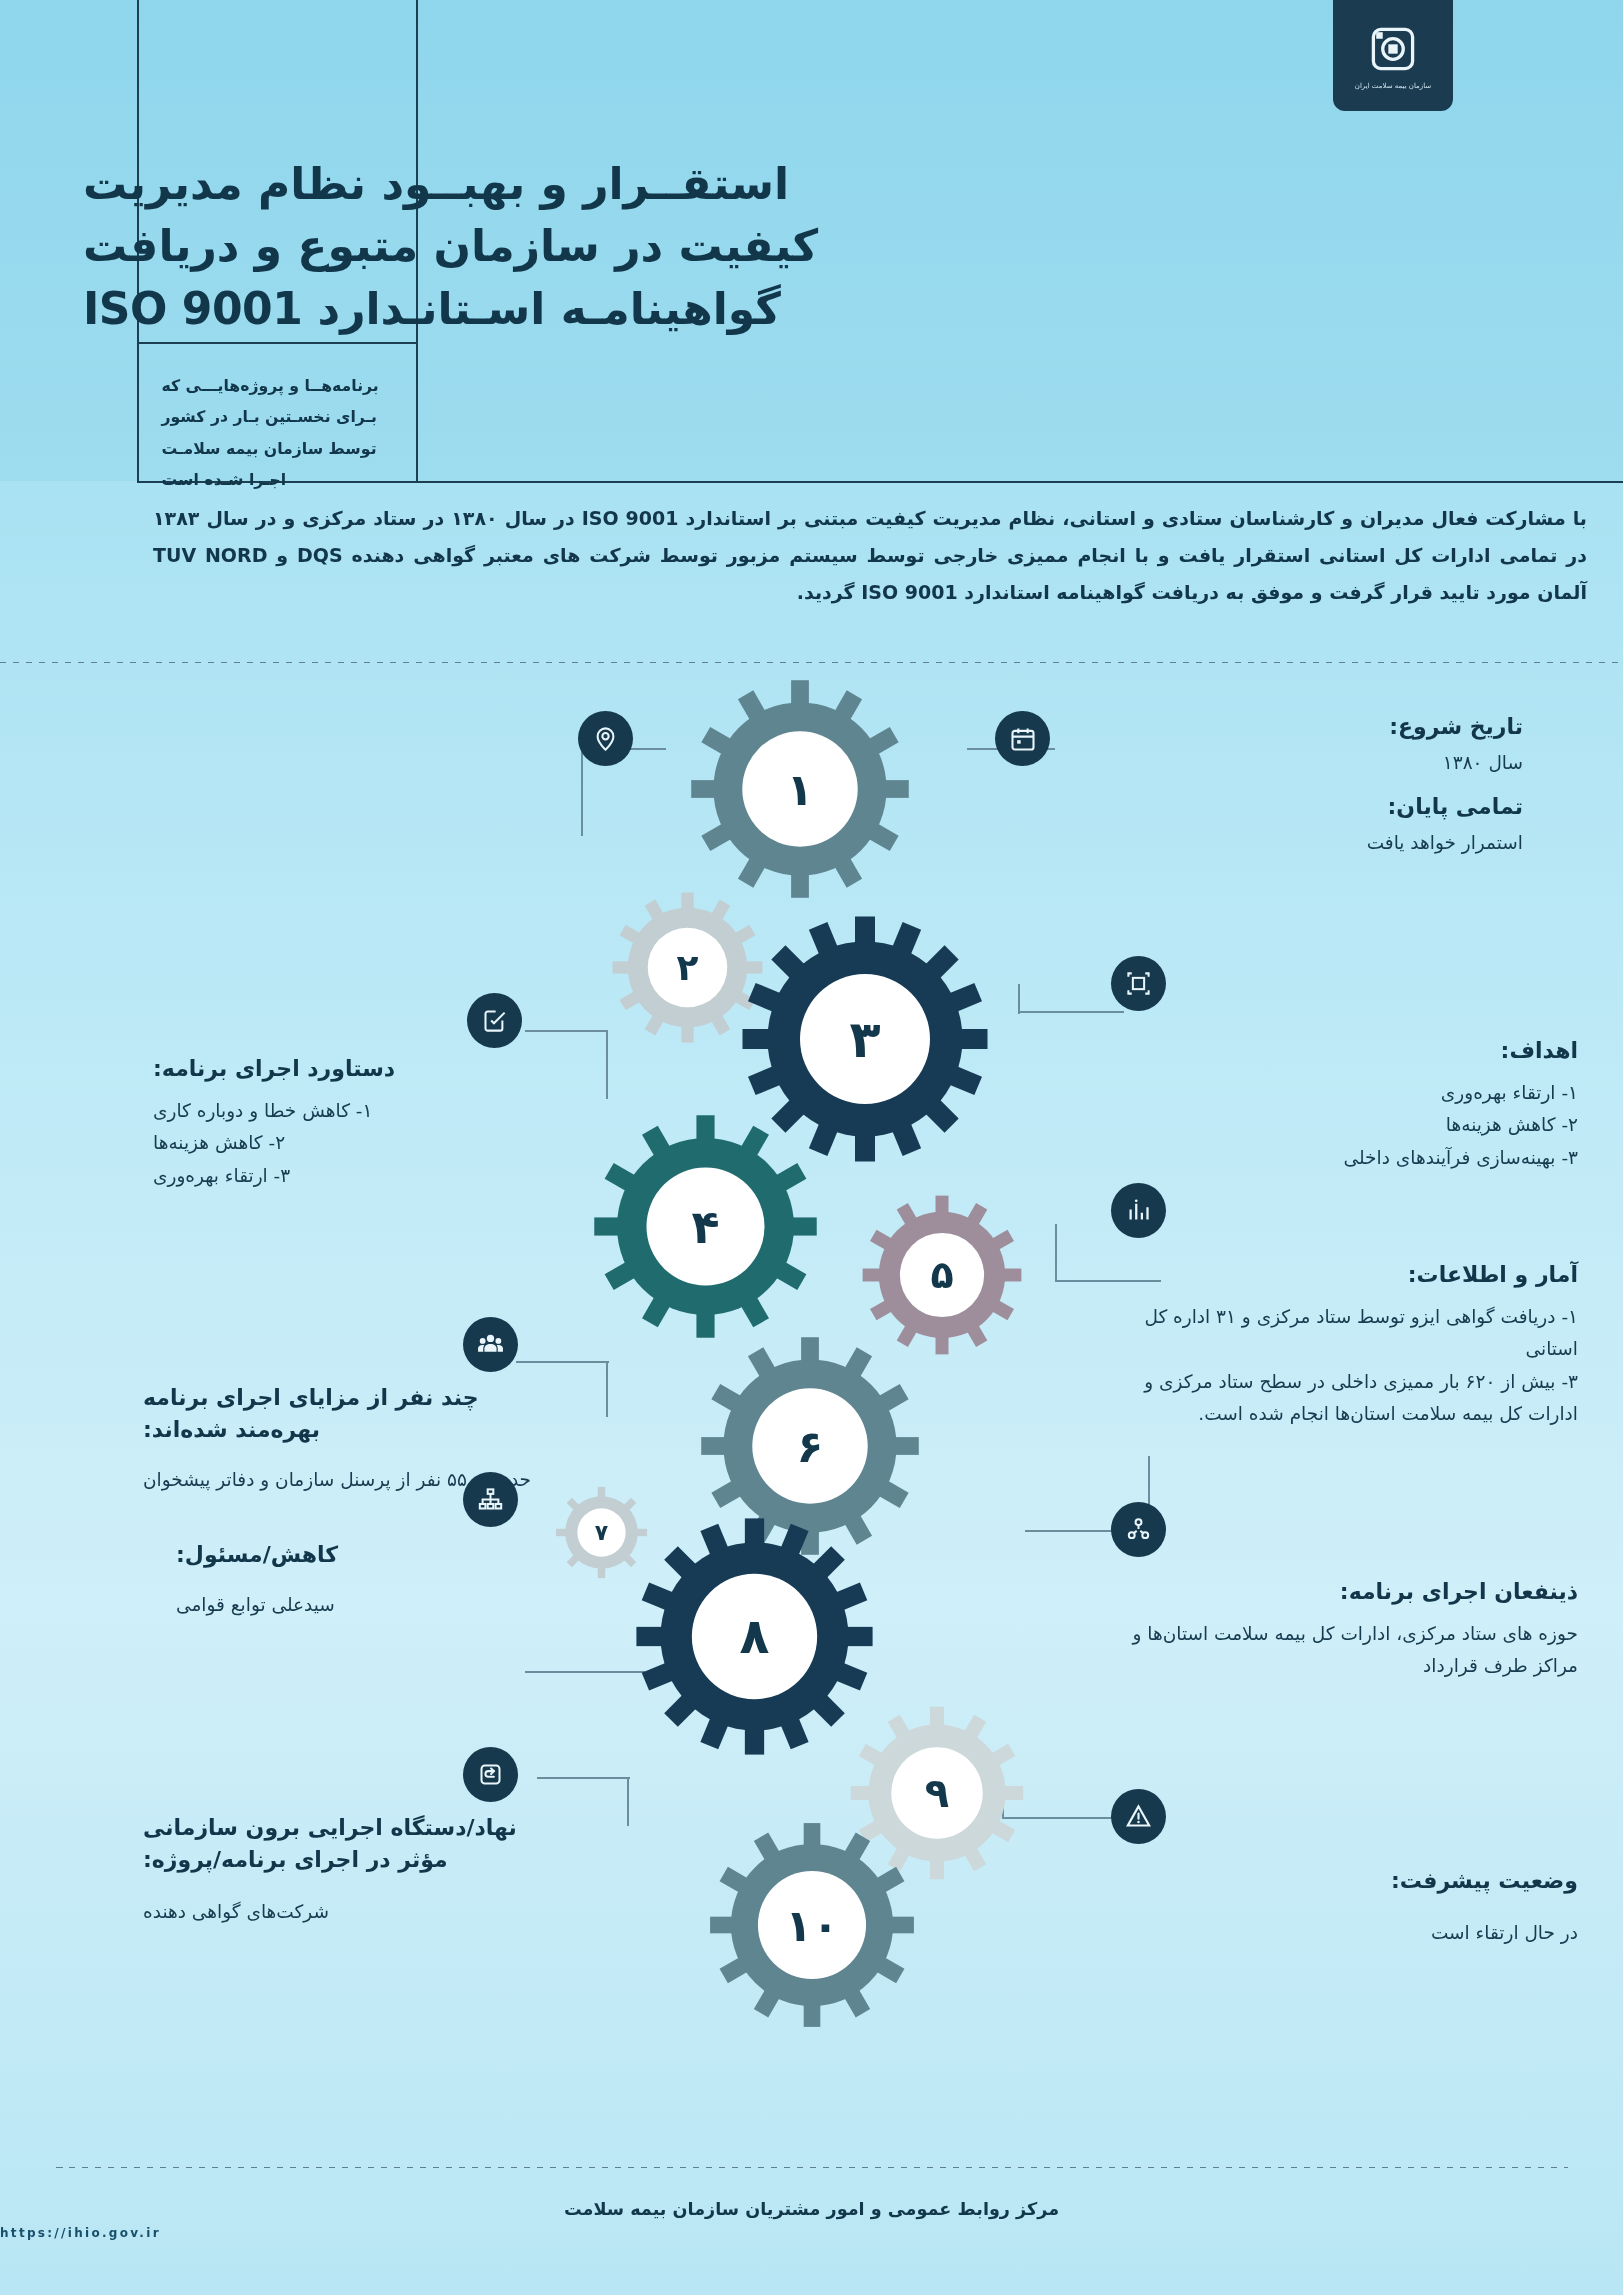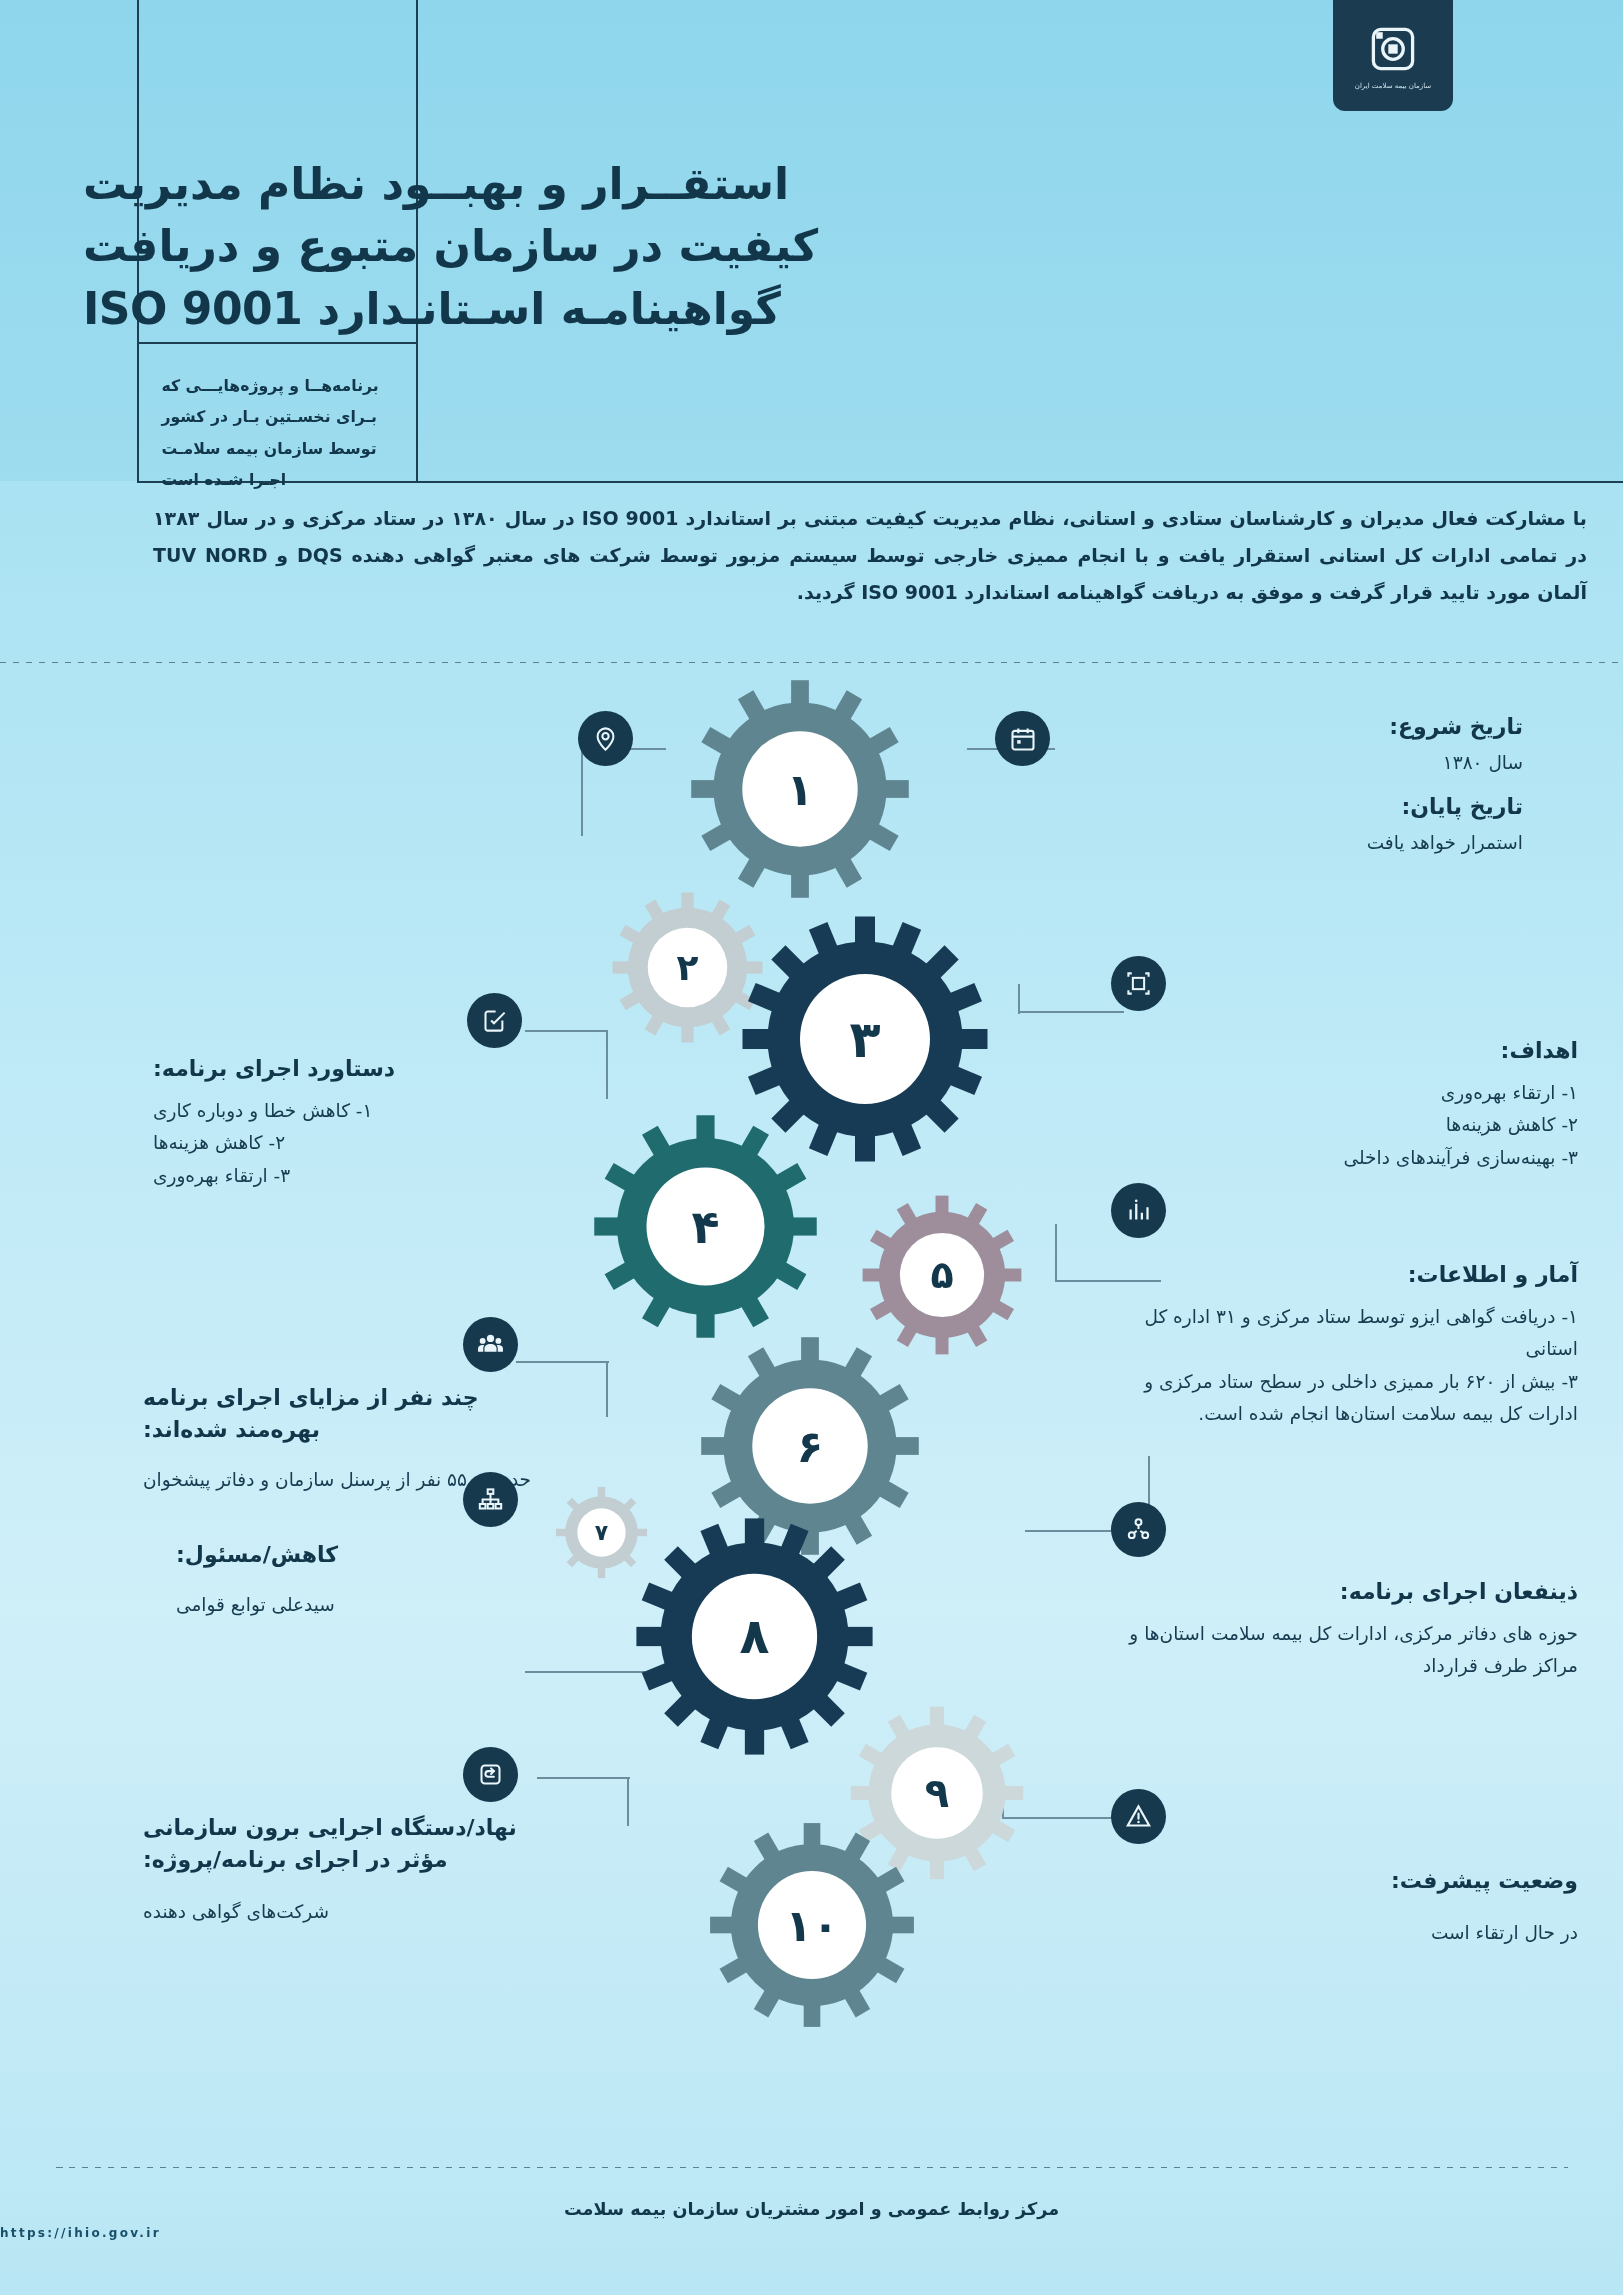--- a/index.html
+++ b/index.html
@@ -369,21 +369,21 @@
   <div class="icon-badge" style="left:995px; top:42px; width:55px; height:55px;">
     <svg width="28" height="28" viewBox="0 0 24 24" fill="none" stroke="#eaf6fb" stroke-width="1.8">
       <rect x="3" y="5" width="18" height="16" rx="2"></rect>
         <path d="M3 10h18M8 3v4M16 3v4"></path>
       <rect x="7" y="13" width="3" height="3" fill="#eaf6fb" stroke="none"></rect>
     </svg>
   </div>
   <div class="blk right" style="left:1060px; top:42px; width:463px;">
     <div class="ttl">تاریخ شروع:</div>
     <div class="bdy" style="margin-top:3.7px;">سال ۱۳۸۰</div>
-    <div class="ttl" style="margin-top:12px;">تاریخ پایان:</div>
+    <div class="ttl" style="margin-top:12px;">تمامی پایان:</div>
     <div class="bdy" style="margin-top:3.7px;">استمرار خواهد یافت</div>
   </div>
 
   <div class="icon-badge" style="left:578px; top:42px; width:55px; height:55px;">
     <svg width="27" height="27" viewBox="0 0 24 24" fill="none" stroke="#eaf6fb" stroke-width="1.8">
       <path d="M12 22s7-6.2 7-12a7 7 0 10-14 0c0 5.8 7 12 7 12z"></path>
         <circle cx="12" cy="10" r="2.8"></circle>
     </svg>
   </div>
 
@@ -443,21 +443,21 @@
   <div class="icon-badge" style="left:1111px; top:833px; width:55px; height:55px;">
     <svg width="27" height="27" viewBox="0 0 24 24" fill="none" stroke="#eaf6fb" stroke-width="1.8">
       <circle cx="12" cy="5.5" r="2.6"></circle>
         <circle cx="6" cy="17" r="2.6"></circle>
         <circle cx="18" cy="17" r="2.6"></circle>
       <path d="M12 8.1v3.4M10.4 13.2L7.6 15.3M13.6 13.2l2.8 2.1"></path>
     </svg>
   </div>
   <div class="blk right" style="left:1111px; top:907px; width:467px;">
     <div class="ttl">ذینفعان اجرای برنامه:</div>
-    <div class="bdy">حوزه های دفاتر مرکزی، ادارات کل بیمه سلامت استان‌ها و مراکز طرف قرارداد</div>
+    <div class="bdy">حوزه های ستاد مرکزی، ادارات کل بیمه سلامت استان‌ها و مراکز طرف قرارداد</div>
   </div>
 
   <div class="icon-badge" style="left:463px; top:803px; width:55px; height:55px;">
     <svg width="27" height="27" viewBox="0 0 24 24" fill="none" stroke="#eaf6fb" stroke-width="1.8">
       <rect x="9.5" y="3" width="5" height="4"></rect>
         <rect x="2.5" y="16" width="5" height="4"></rect>
       <rect x="9.5" y="16" width="5" height="4"></rect>
         <rect x="16.5" y="16" width="5" height="4"></rect>
       <path d="M12 7v5M5 16v-4h14v4M12 12v4"></path>
     </svg>

